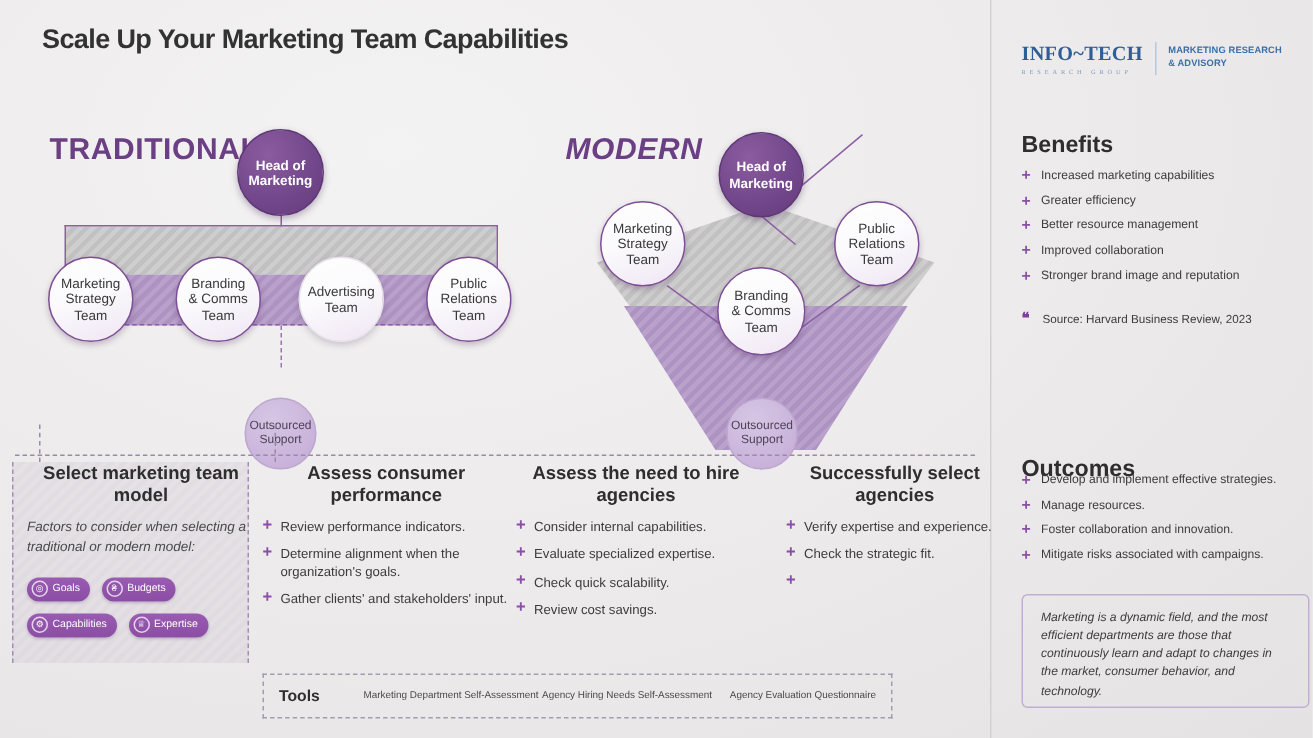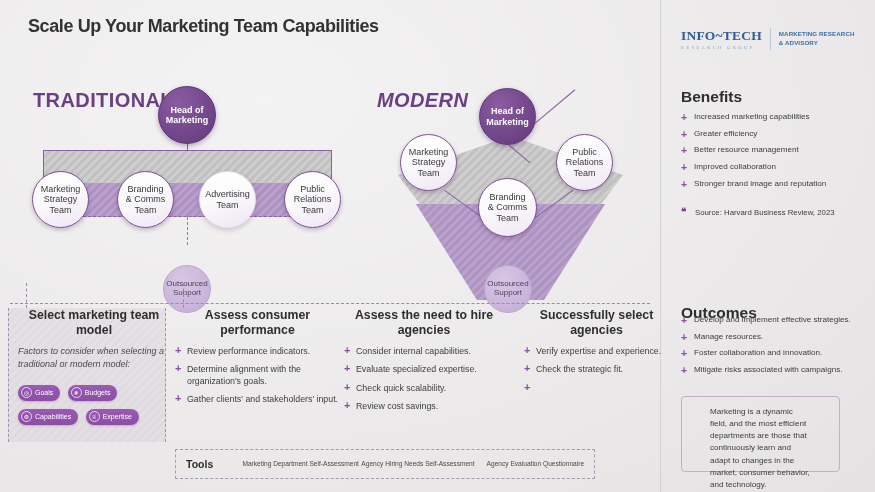--- a/index.html
+++ b/index.html
@@ -187,23 +187,23 @@
   }
   .side-list li .plus {
     position: absolute; left: 0; top: -1px; color: #8b4fa8; font-size: 10.5px;
     font-weight: bold; line-height: 1.2;
   }
   .quote { position: absolute; left: 20px; top: 204px; width: 182px; }
   .quote .qmark { position: absolute; left: 0; top: 2px; color: #7d3f99; font-size: 10px; font-weight: bold; letter-spacing: -1px; }
   .quote .qtext { padding-left: 14px; font-size: 8.1px; font-style: italic; color: #3d3c3c; line-height: 1.46; }
   .quote .qsrc { padding-left: 14px; margin-top: 4px; font-size: 7.8px; color: #3d3c3c; }
   .callout {
-    position: absolute; left: 20px; top: 396px; width: 159px; height: 76px;
+    position: absolute; left: 20px; top: 396px; width: 192px; height: 76px;
     border: 1px solid #c3aed3; border-radius: 4px;
-    padding: 9px 28px; font-size: 8.1px; color: #3d3c3c; line-height: 1.5;
+    padding: 9px 12px; font-size: 8.1px; color: #3d3c3c; line-height: 1.5; font-style: italic;
   }
 </style>
 </head>
 <body>
 
 <div id="page">
 
   <div class="title">Scale Up Your Marketing Team Capabilities</div>
 
   <div class="vdiv"></div>
@@ -339,21 +339,21 @@
           <span class="pic">♕</span>
           <span>Expertise</span>
         </span>
       </div>
     </div>
 
     <div class="col c1">
       <h3>Assess consumer performance</h3>
       <ul class="bullets">
         <li><span class="plus">+</span><span>Review performance indicators.</span></li>
-        <li><span class="plus">+</span><span>Determine alignment with the organization's goals.</span></li>
+        <li><span class="plus">+</span><span>Determine alignment when the organization's goals.</span></li>
         <li><span class="plus">+</span><span>Gather clients' and stakeholders' input.</span></li>
       </ul>
     </div>
 
     <div class="col c2">
       <h3>Assess the need to hire agencies</h3>
       <ul class="bullets">
         <li><span class="plus">+</span><span>Consider internal capabilities.</span></li>
         <li><span class="plus">+</span><span>Evaluate specialized expertise.</span></li>
         <li><span class="plus">+</span><span>Check quick scalability.</span></li>

